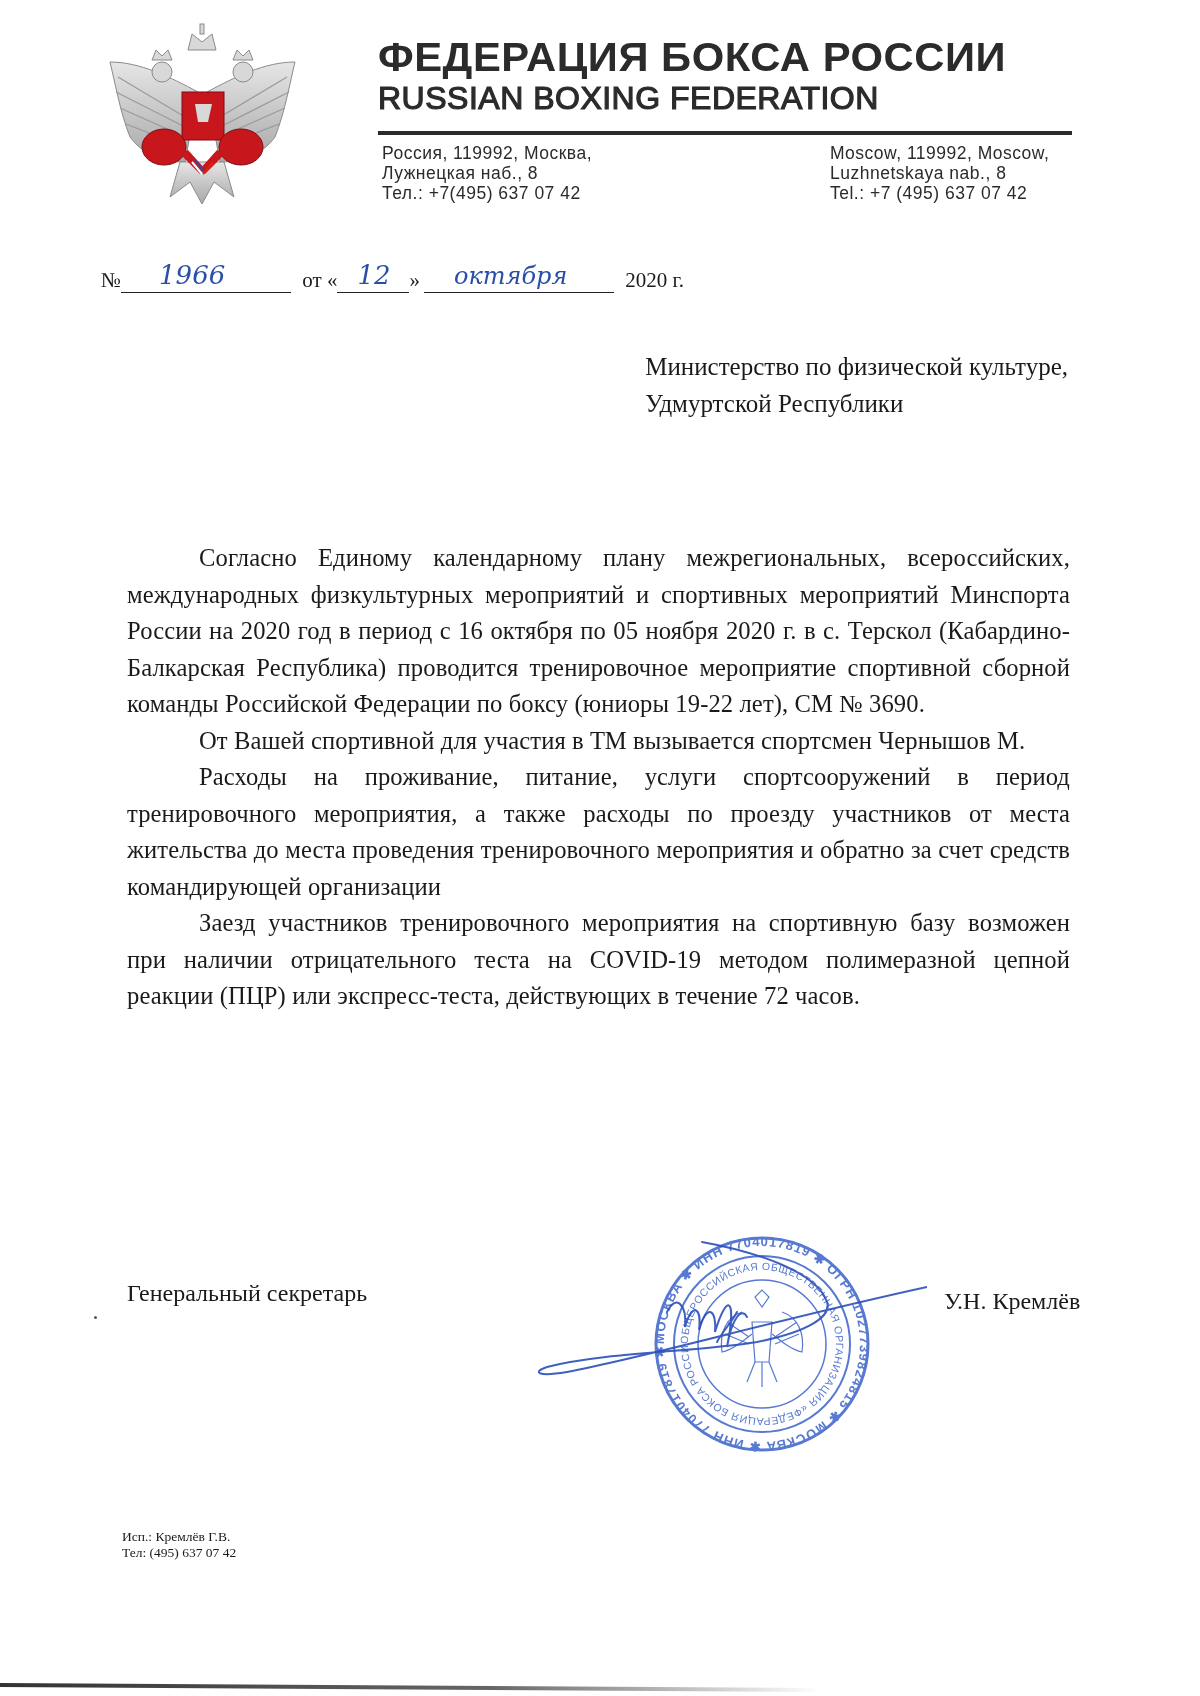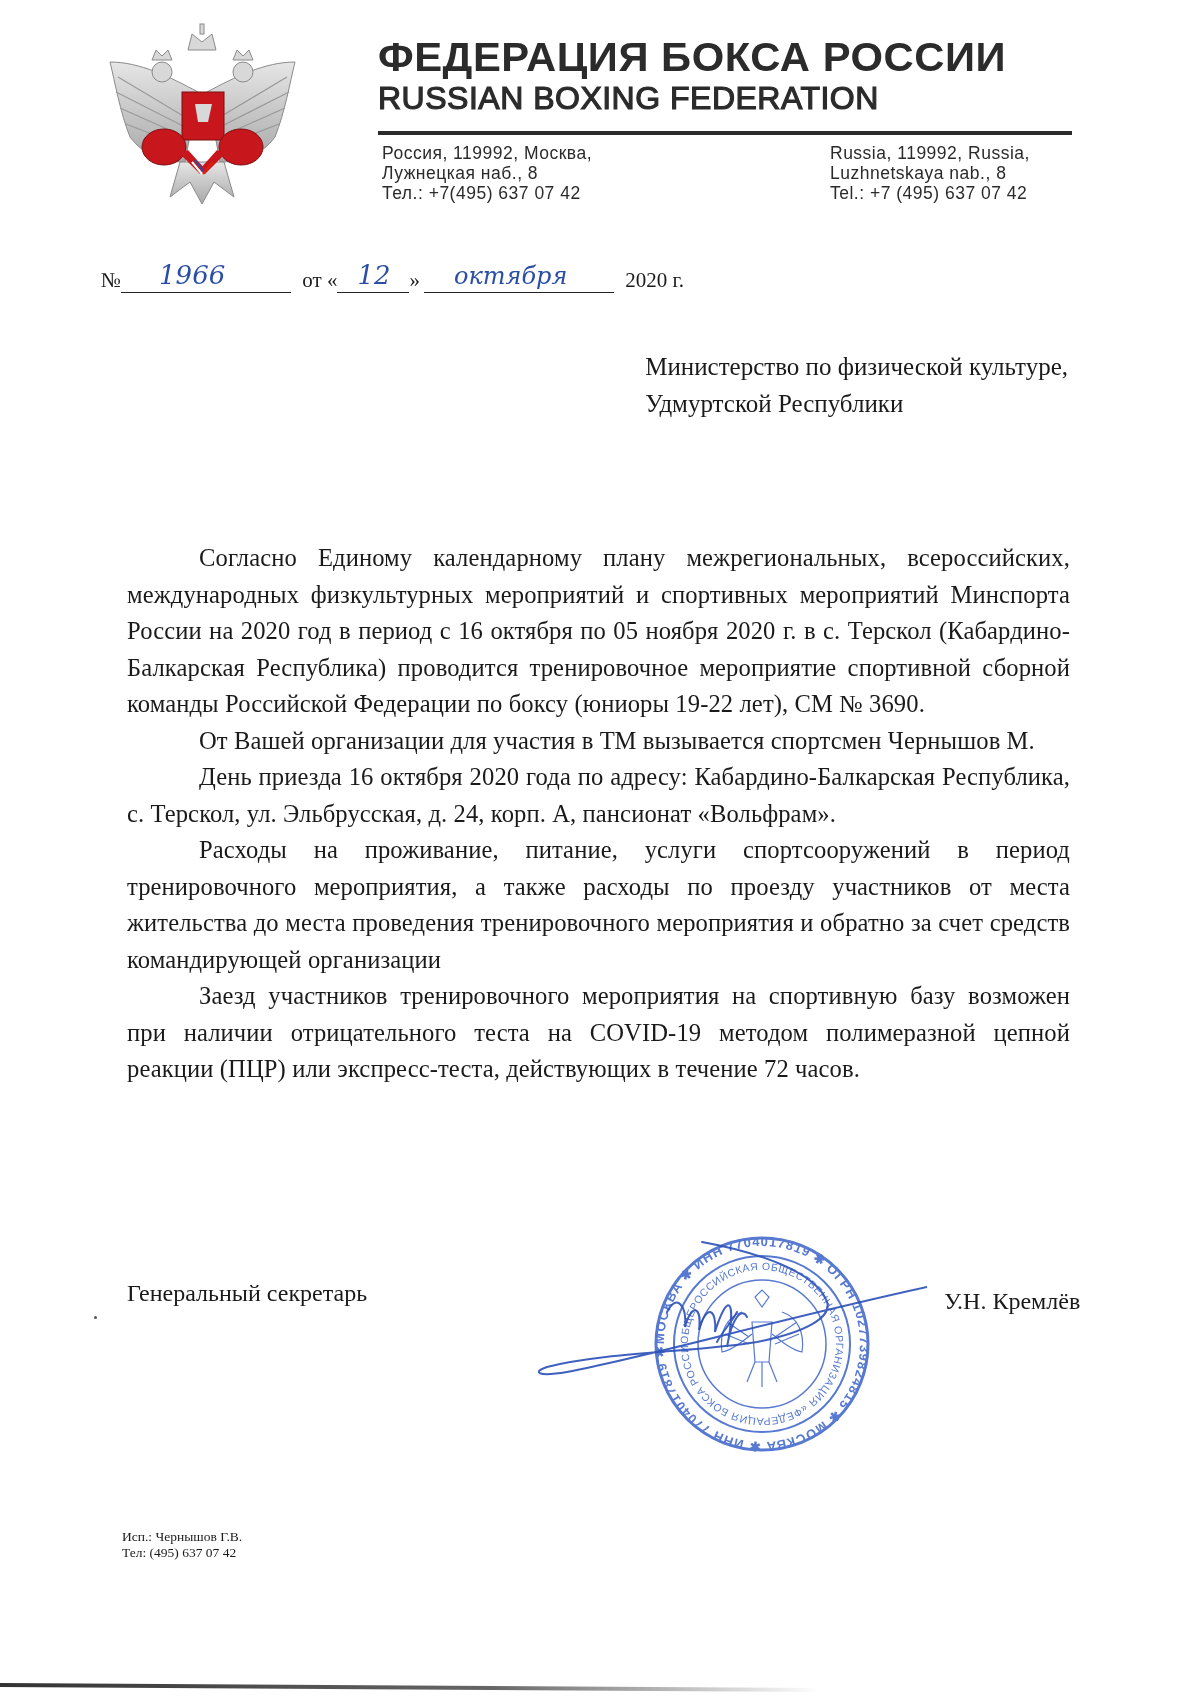--- a/index.html
+++ b/index.html
@@ -102,40 +102,39 @@
 <div class="org-title-ru">ФЕДЕРАЦИЯ БОКСА РОССИИ</div>
 <div class="org-title-en">RUSSIAN BOXING FEDERATION</div>
 <div class="header-rule"></div>
 
 <div class="addr addr-ru">
   <div>Россия, 119992, Москва,</div>
   <div>Лужнецкая наб., 8</div>
   <div>Тел.: +7(495) 637 07 42</div>
 </div>
 <div class="addr addr-en">
-  <div>Russia, 119992, Russia,</div>
+  <div>Moscow, 119992, Moscow,</div>
   <div>Luzhnetskaya nab., 8</div>
   <div>Tel.: +7 (495) 637 07 42</div>
 </div>
 
 <div class="reg-line">
   <span>№</span><span class="blank" style="width:170px;"><span class="hand" style="left:38px;">1966</span></span>
   <span style="margin-left:6px;">от «</span><span class="blank" style="width:72px;"><span class="hand" style="left:20px;">12</span></span><span>»</span><span class="blank" style="width:190px; margin-left:4px;"><span class="hand" style="left:30px; font-size:24px;">октября</span></span>
   <span style="margin-left:6px;">2020 г.</span>
 </div>
 
 <div class="addressee">
   <div>Министерство по физической культуре,</div>
   <div>Удмуртской Республики</div>
 </div>
 
 <div class="body-text">
   <p>Согласно Единому календарному плану межрегиональных, всероссийских, международных физкультурных мероприятий и спортивных мероприятий Минспорта России на 2020 год в период с 16 октября по 05 ноября 2020 г. в с. Терскол (Кабардино-Балкарская Республика) проводится тренировочное мероприятие спортивной сборной команды Российской Федерации по боксу (юниоры 19-22 лет), СМ № 3690.</p>
-  <p>От Вашей организации для участия в ТМ вызывается спортсмен Чернышов М.</p>
-  <p>День приезда 16 октября 2020 года по адресу: Кабардино-Балкарская Республика, с. Терскол, ул. Эльбрусская, д. 24, корп. А, пансионат «Вольфрам».</p>
+  <p>От Вашей спортивной для участия в ТМ вызывается спортсмен Чернышов М.</p>
   <p>Расходы на проживание, питание, услуги спортсооружений в период тренировочного мероприятия, а также расходы по проезду участников от места жительства до места проведения тренировочного мероприятия и обратно за счет средств командирующей организации</p>
   <p>Заезд участников тренировочного мероприятия на спортивную базу возможен при наличии отрицательного теста на COVID-19 методом полимеразной цепной реакции (ПЦР) или экспресс-теста, действующих в течение 72 часов.</p>
 </div>
 
 <div class="sig-title">Генеральный секретарь</div>
 <div class="scan-mark"></div>
 
 <div class="stamp">
   <svg viewBox="0 0 400 250" width="400" height="250">
     <defs>
@@ -167,17 +166,17 @@
       <path d="M175 20 C230 30 290 50 300 80 C305 95 280 110 230 120 C170 130 80 130 20 145 C5 150 10 155 40 150 C120 135 240 100 400 65"></path>
       <path d="M140 90 C150 70 160 85 158 105 C165 80 175 85 172 108 C180 80 190 88 188 110 C200 70 210 75 200 125 C205 95 215 85 220 95"></path>
       <path d="M190 120 C195 110 205 100 210 90"></path>
     </g>
   </svg>
 </div>
 
 <div class="sig-name">У.Н. Кремлёв</div>
 
 <div class="executor">
-  <div>Исп.: Чернышов Г.В.</div>
+  <div>Исп.: Кремлёв Г.В.</div>
   <div>Тел: (495) 637 07 42</div>
 </div>
 
 <div class="scan-edge"></div>
 
 </body></html>

